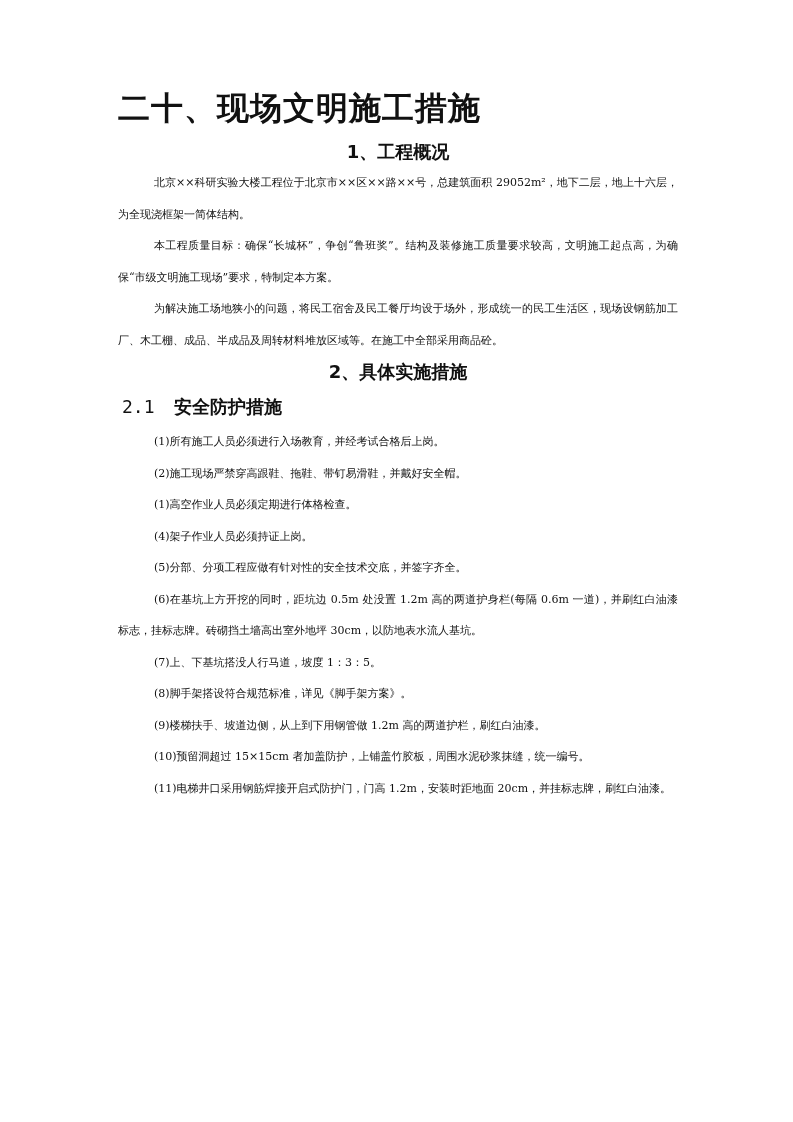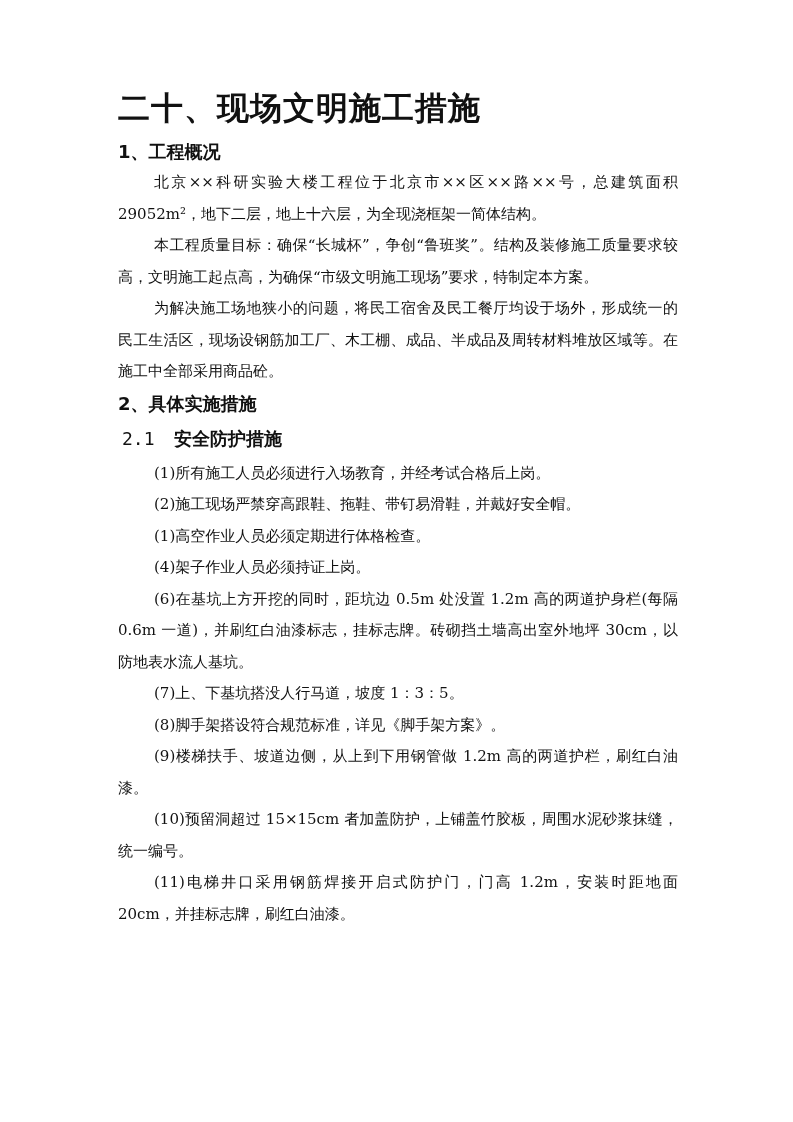--- a/index.html
+++ b/index.html
@@ -2,25 +2,25 @@
 <html><head>
   <meta charset="utf-8">
   <style>
     html, body { margin: 0; padding: 0; background: #ffffff; }
     body { width: 793px; height: 1122px; position: relative; overflow: hidden;
            font-family: "DejaVu Serif", "Liberation Serif", serif; color: #111; }
     .page { position: absolute; left: 118px; top: 86px; width: 560px; }
     .title { font-size: 32px; font-weight: bold; line-height: 44px;
              letter-spacing: 1px; margin: 0 0 6px 0; font-family: "DejaVu Sans", "Liberation Sans", sans-serif; }
     .h1 { font-size: 18px; font-weight: bold; line-height: 31px; margin: 0;
-          font-family: "DejaVu Sans", "Liberation Sans", sans-serif; }
+          font-family: "DejaVu Sans", "Liberation Sans", sans-serif; text-align: center; }
     .h2 { font-size: 18px; font-weight: bold; line-height: 31px; margin: 4px;
           font-family: "DejaVu Sans", "Liberation Sans", sans-serif; }
     .h2 .num { display: inline-block; width: 52px; font-weight: normal; font-family: "DejaVu Sans Mono", "Liberation Mono", monospace; }
-    .p { font-size: 15px; line-height: 31.5px; margin: 0; text-indent: 36px; text-align: justify; }
+    .p { font-size: 11px; line-height: 31.5px; margin: 0; text-indent: 36px; text-align: justify; }
   </style>
 </head>
 <body>
 
 <div class="page">
   <h1 class="title">二十、现场文明施工措施</h1>
 
   <div>
     <p class="h1">1、工程概况</p>
     <p class="p">北京××科研实验大楼工程位于北京市××区××路××号，总建筑面积 29052m²，地下二层，地上十六层，为全现浇框架一简体结构。</p>
@@ -30,20 +30,21 @@
 
   <div>
     <p class="h1">2、具体实施措施</p>
     <p class="h2">
       <span class="num">2.1</span><span>安全防护措施</span>
     </p>
     <p class="p">(1)所有施工人员必须进行入场教育，并经考试合格后上岗。</p>
     <p class="p">(2)施工现场严禁穿高跟鞋、拖鞋、带钉易滑鞋，并戴好安全帽。</p>
     <p class="p">(1)高空作业人员必须定期进行体格检查。</p>
     <p class="p">(4)架子作业人员必须持证上岗。</p>
+    <p class="p">(5)分部、分项工程应做有针对性的安全技术交底，并签字齐全。</p>
     <p class="p">(6)在基坑上方开挖的同时，距坑边 0.5m 处没置 1.2m 高的两道护身栏(每隔 0.6m 一道)，并刷红白油漆标志，挂标志牌。砖砌挡土墙高出室外地坪 30cm，以防地表水流人基坑。</p>
     <p class="p">(7)上、下基坑搭没人行马道，坡度 1：3：5。</p>
     <p class="p">(8)脚手架搭设符合规范标准，详见《脚手架方案》。</p>
     <p class="p">(9)楼梯扶手、坡道边侧，从上到下用钢管做 1.2m 高的两道护栏，刷红白油漆。</p>
     <p class="p">(10)预留洞超过 15×15cm 者加盖防护，上铺盖竹胶板，周围水泥砂浆抹缝，统一编号。</p>
     <p class="p">(11)电梯井口采用钢筋焊接开启式防护门，门高 1.2m，安装时距地面 20cm，并挂标志牌，刷红白油漆。</p>
   </div>
 </div>
 
 </body></html>

